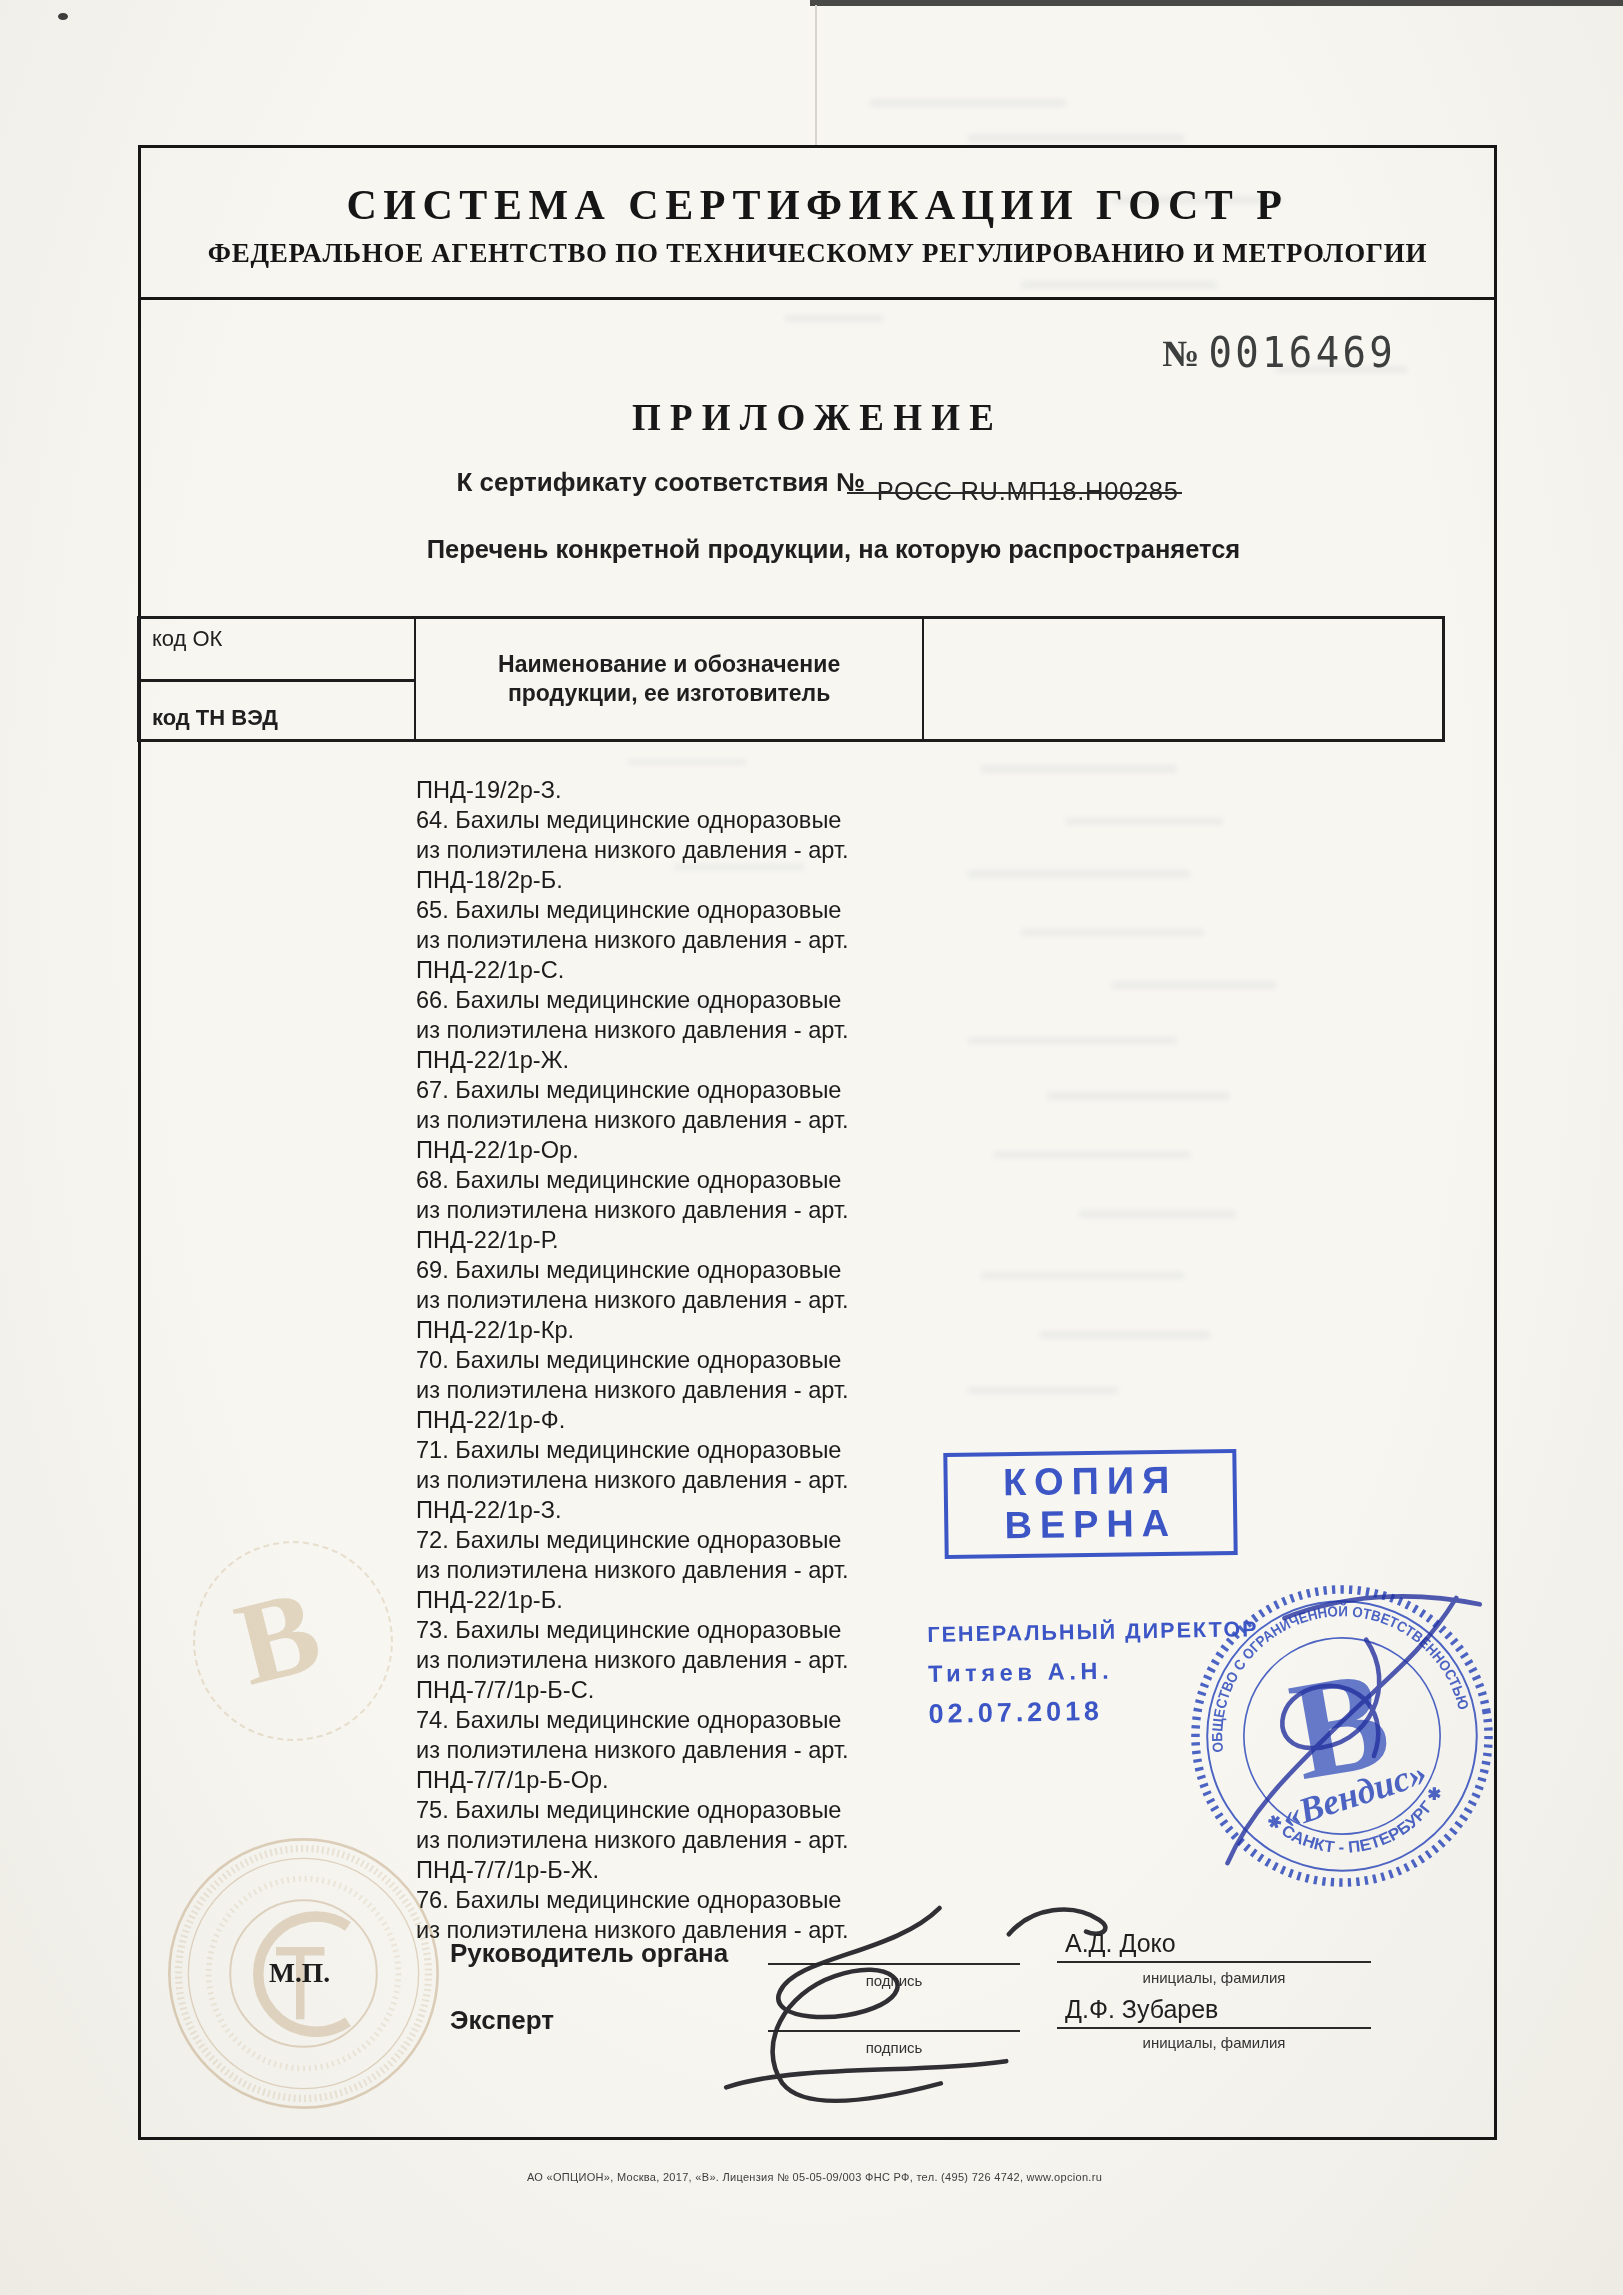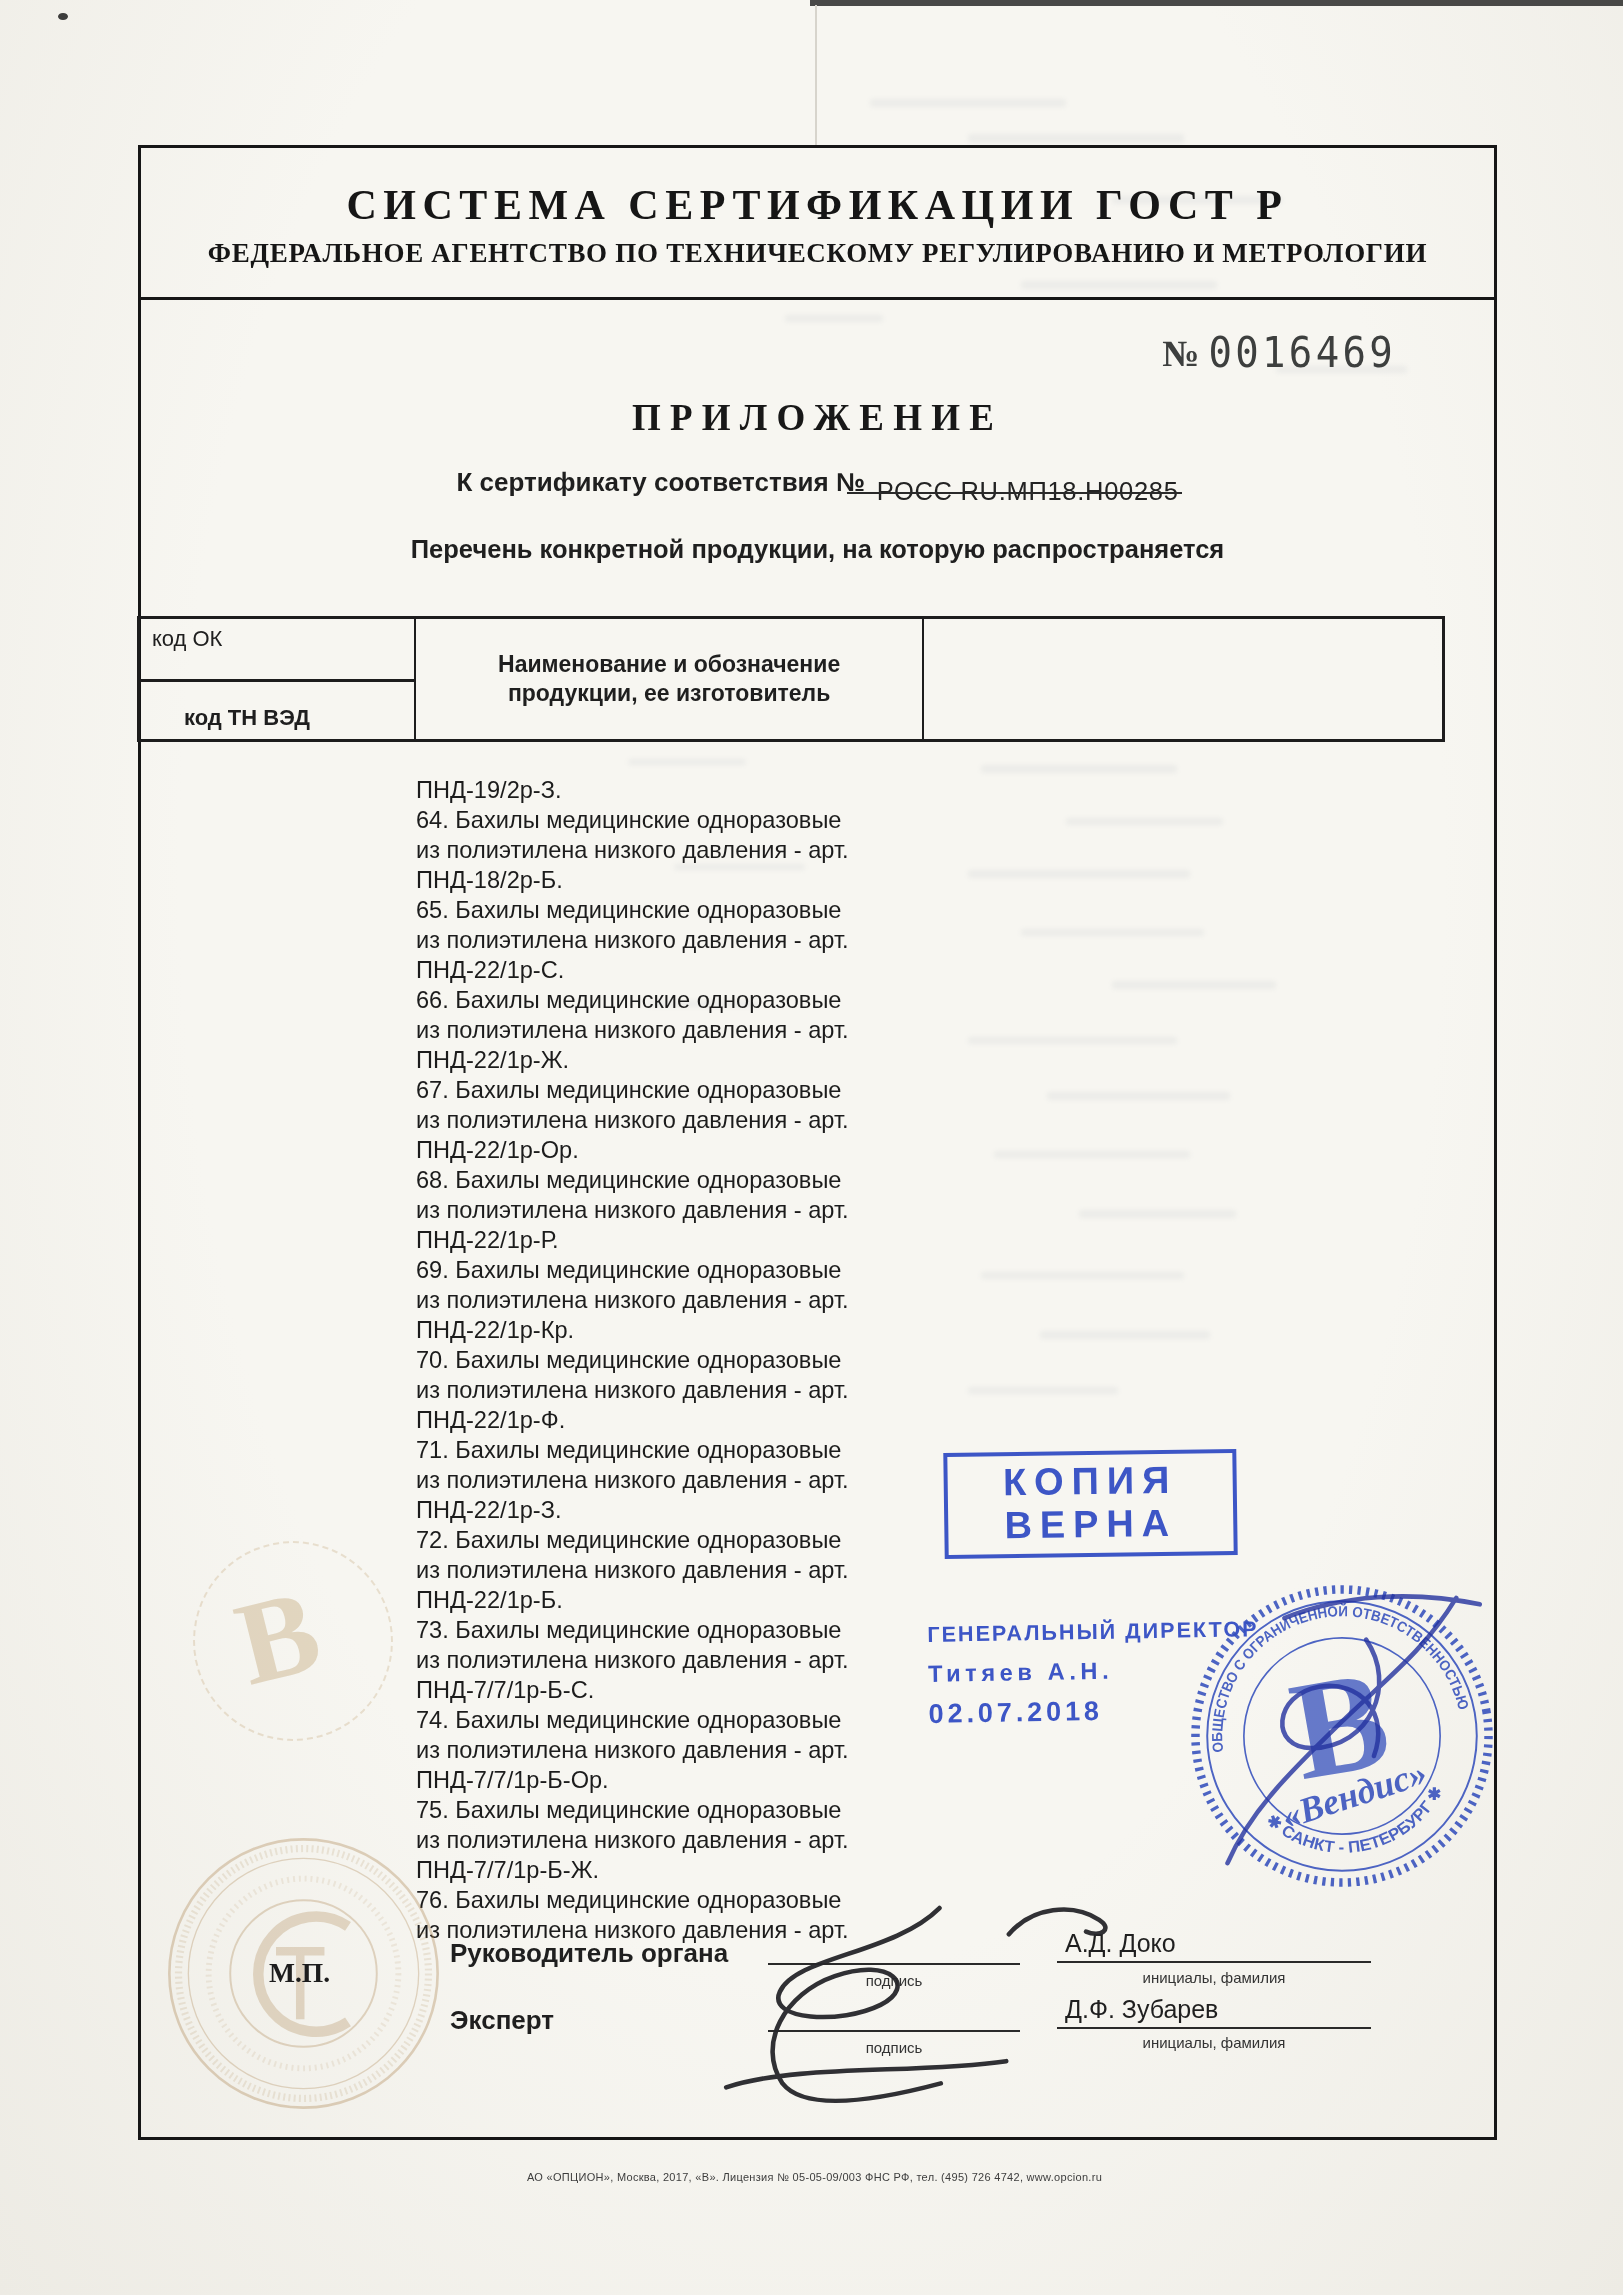--- a/index.html
+++ b/index.html
@@ -33,27 +33,27 @@
   .serial-num{font-family:"DejaVu Sans Mono",monospace;font-size:39px;letter-spacing:3.3px;transform:scaleY(1.08);display:inline-block;}
 
   .doc-title{position:absolute;left:0;top:237px;width:100%;text-align:center;
     font-family:"Liberation Serif","DejaVu Serif",serif;font-weight:bold;font-size:37px;letter-spacing:9.2px;color:#181818;margin-top:11px;}
 
   .cert-line{position:absolute;left:0;top:319px;width:100%;display:flex;justify-content:center;align-items:flex-start;gap:11.8px;}
   .cert-label{font-weight:bold;font-size:26px;}
   .cert-num{position:relative;top:9.8px;font-size:25.5px;letter-spacing:0.7px;color:#232323;}
   .cert-num::after{content:"";position:absolute;left:-30px;right:-3.9px;top:52%;height:2px;background:#2a2a2a;}
 
-  .desc{position:absolute;left:0;top:385px;width:100%;text-align:center;font-weight:bold;font-size:25.5px;line-height:33px;}
+  .desc{position:absolute;left:16px;top:385px;width:100%;text-align:center;font-weight:bold;font-size:25.5px;line-height:33px;}
 
   .thead{position:absolute;left:-3.9px;top:468px;width:1308px;height:126px;border:3.3px solid #1d1d1d;box-sizing:border-box;display:flex;}
   .th-col1{width:276px;border-right:2.6px solid #1d1d1d;position:relative;box-sizing:border-box;}
   .c1top{position:absolute;top:6.5px;left:11.8px;font-weight:normal;font-size:22px;}
   .c1div{position:absolute;left:0;right:0;top:60px;height:2.6px;background:#1d1d1d;}
-  .c1bot{position:absolute;bottom:7.9px;left:11.8px;font-weight:bold;font-size:22px;margin-left:32px;}
+  .c1bot{position:absolute;bottom:7.9px;left:11.8px;font-weight:bold;font-size:22px;}
   .th-col2{width:508px;border-right:2.6px solid #1d1d1d;box-sizing:border-box;display:flex;flex-direction:column;justify-content:center;align-items:center;text-align:center;font-weight:bold;font-size:23px;line-height:29px;}
   .th-col3{flex:1;display:flex;flex-direction:column;justify-content:center;align-items:center;text-align:center;font-weight:bold;font-size:23px;line-height:29px;}
 
   .product-list{position:absolute;left:275px;top:627px;font-size:23.6px;line-height:30px;color:#1c1c1c;white-space:nowrap;}
 
   
   .copy-stamp{position:absolute;left:803px;top:1303px;width:285px;padding:5.2px 0 6.5px 0;border:4.6px solid #2e49c3;
     color:#2e49c3;text-align:center;transform:rotate(-0.8deg);font-weight:bold;font-size:38px;letter-spacing:7.9px;line-height:43px;opacity:.92;}
   .director-stamp{position:absolute;left:787px;top:1471px;color:#2e49c3;opacity:.92;transform:rotate(-1deg);white-space:nowrap;}
   .d1{font-weight:bold;font-size:21.6px;letter-spacing:2px;}

